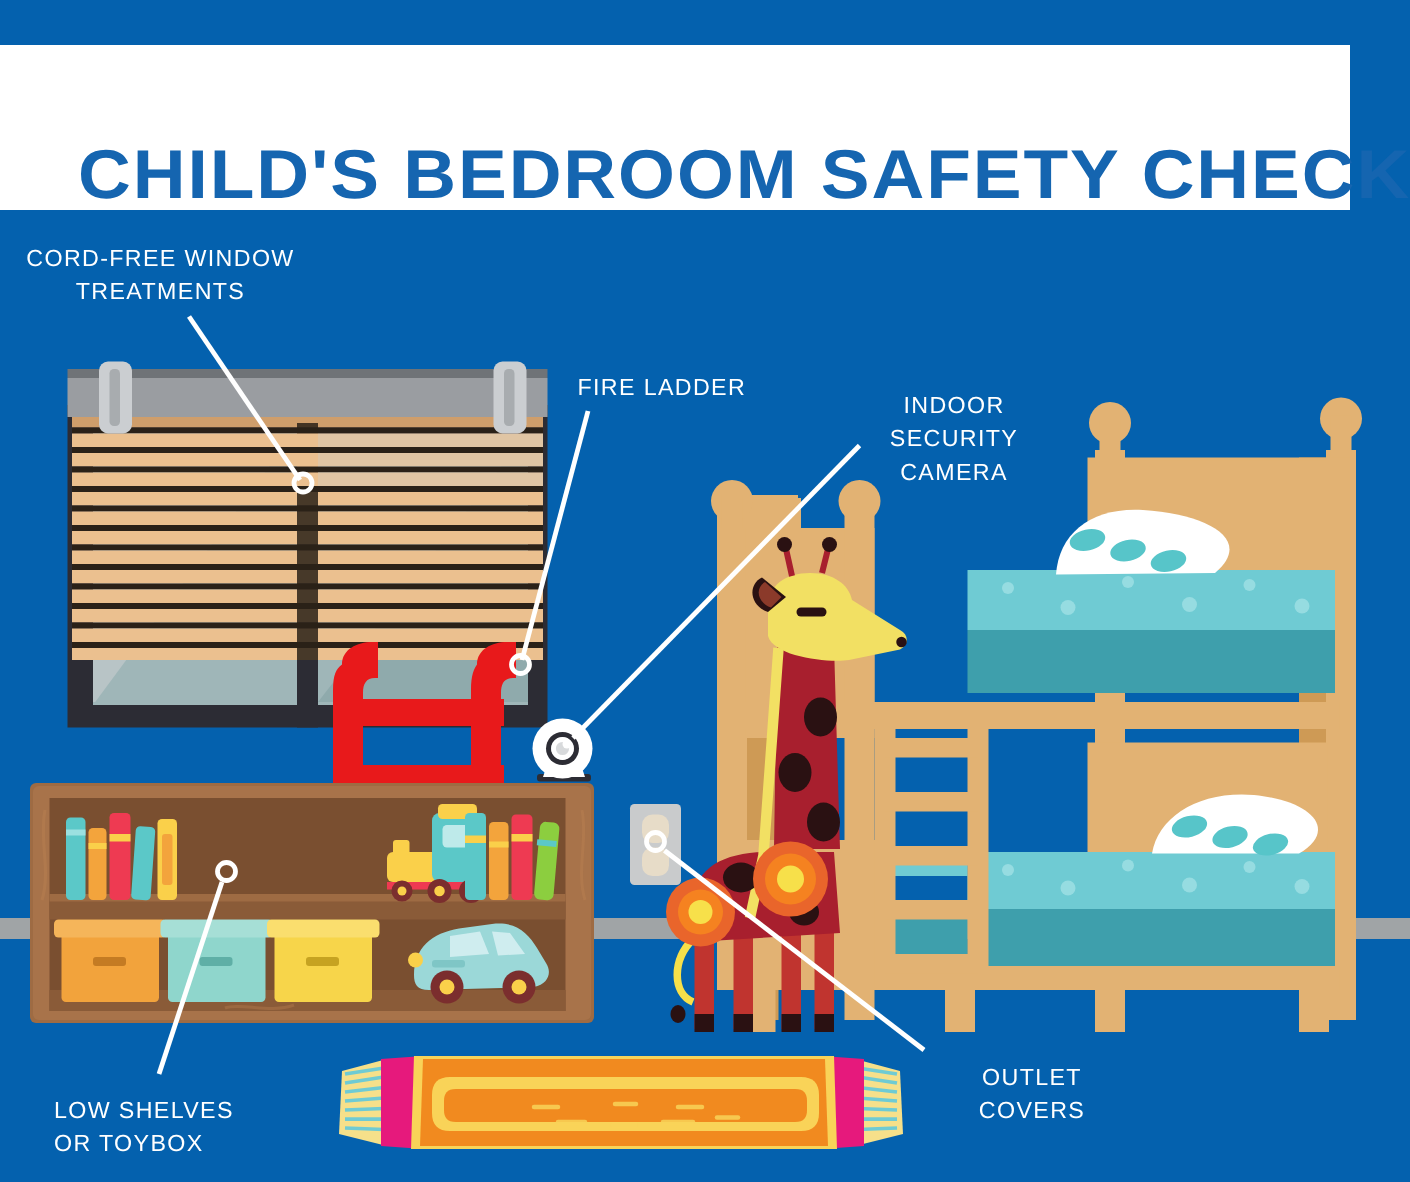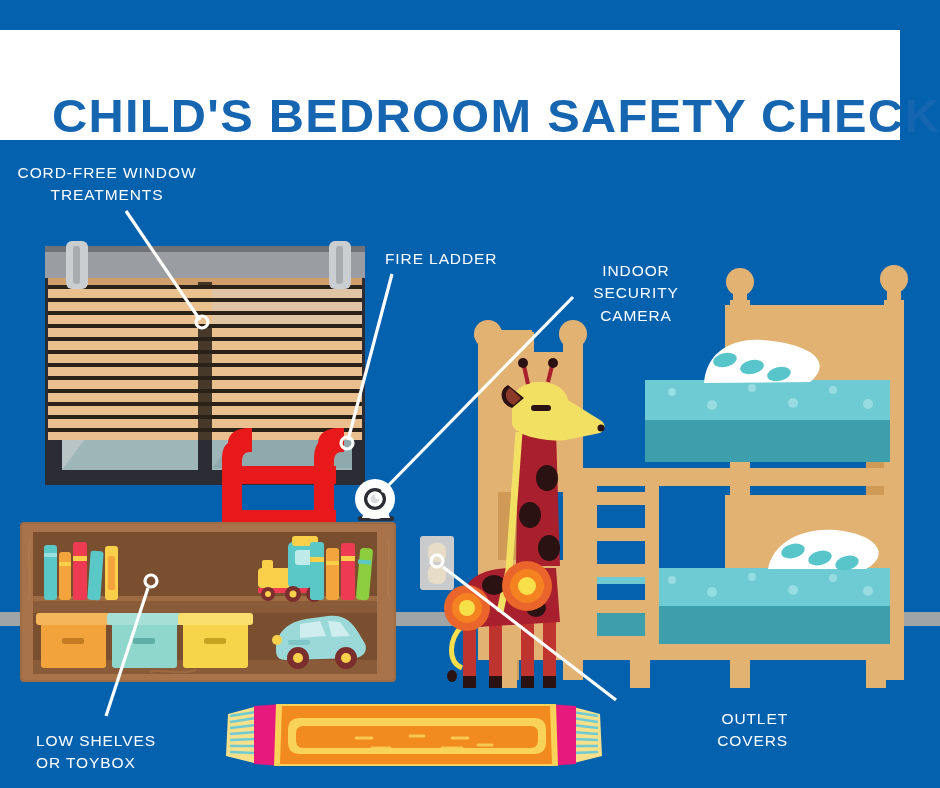--- a/index.html
+++ b/index.html
@@ -53,21 +53,21 @@
     font-weight: normal;
     font-size: 15.5px;
     letter-spacing: 0.9px;
     line-height: 1.45;
     text-transform: uppercase;
     white-space: pre-line;
   }
   .ca-cordfree { left: 14px;  top: 162px; width: 186px; text-align: center; }
   .ca-fire     { left: 385px; top: 248px; width: 140px; text-align: left; }
   .ca-camera   { left: 572px; top: 225px; width: 128px; text-align: center; margin-top: 35px; }
-  .ca-outlet   { left: 628px; top: 708px; width: 160px; text-align: right; }
+  .ca-outlet   { left: 608px; top: 708px; width: 160px; text-align: center; }
   .ca-shelves  { left: 36px;  top: 730px; width: 170px; text-align: left; }
 </style>
 </head>
 <body>
 
 <div id="root">
 
   <svg id="scene" viewBox="0 0 940 788">
     <defs>
       <clipPath id="clipGlassL">

